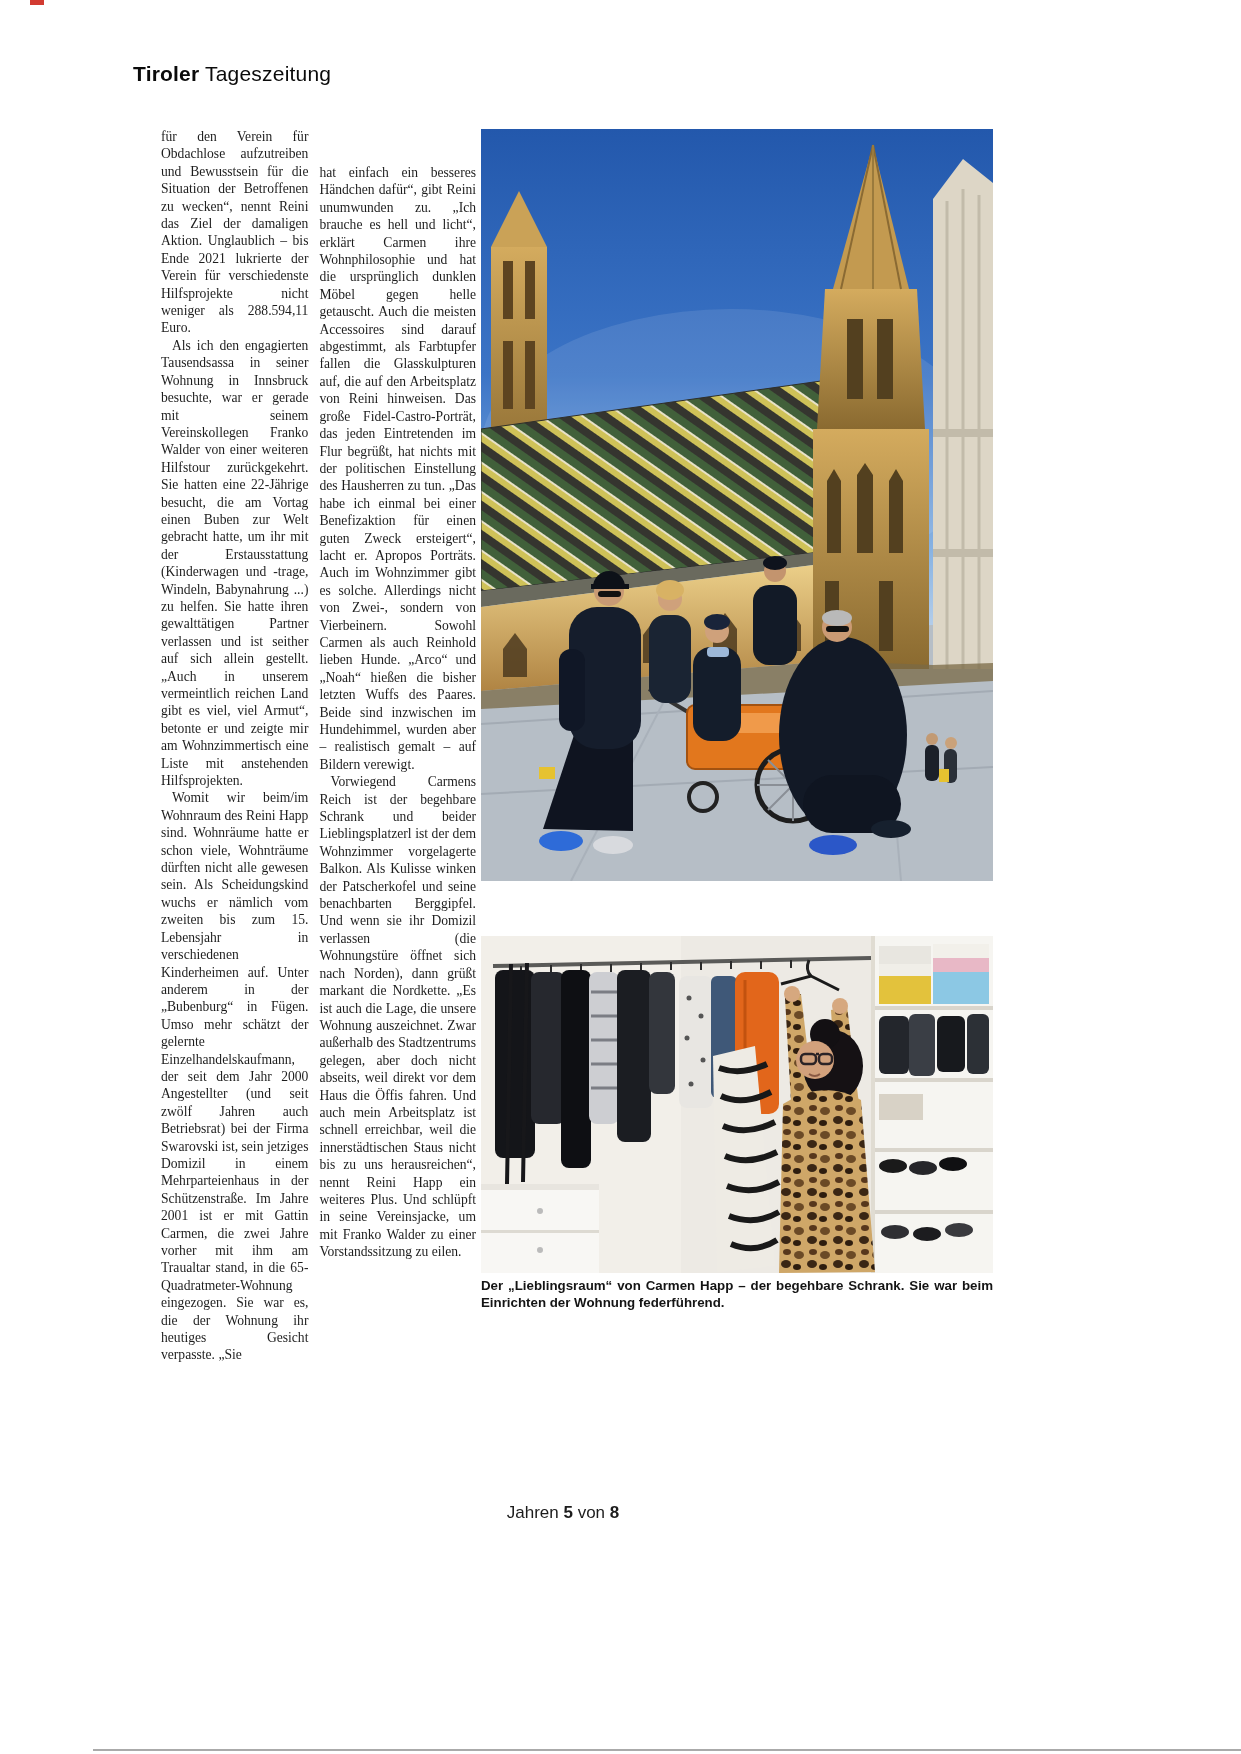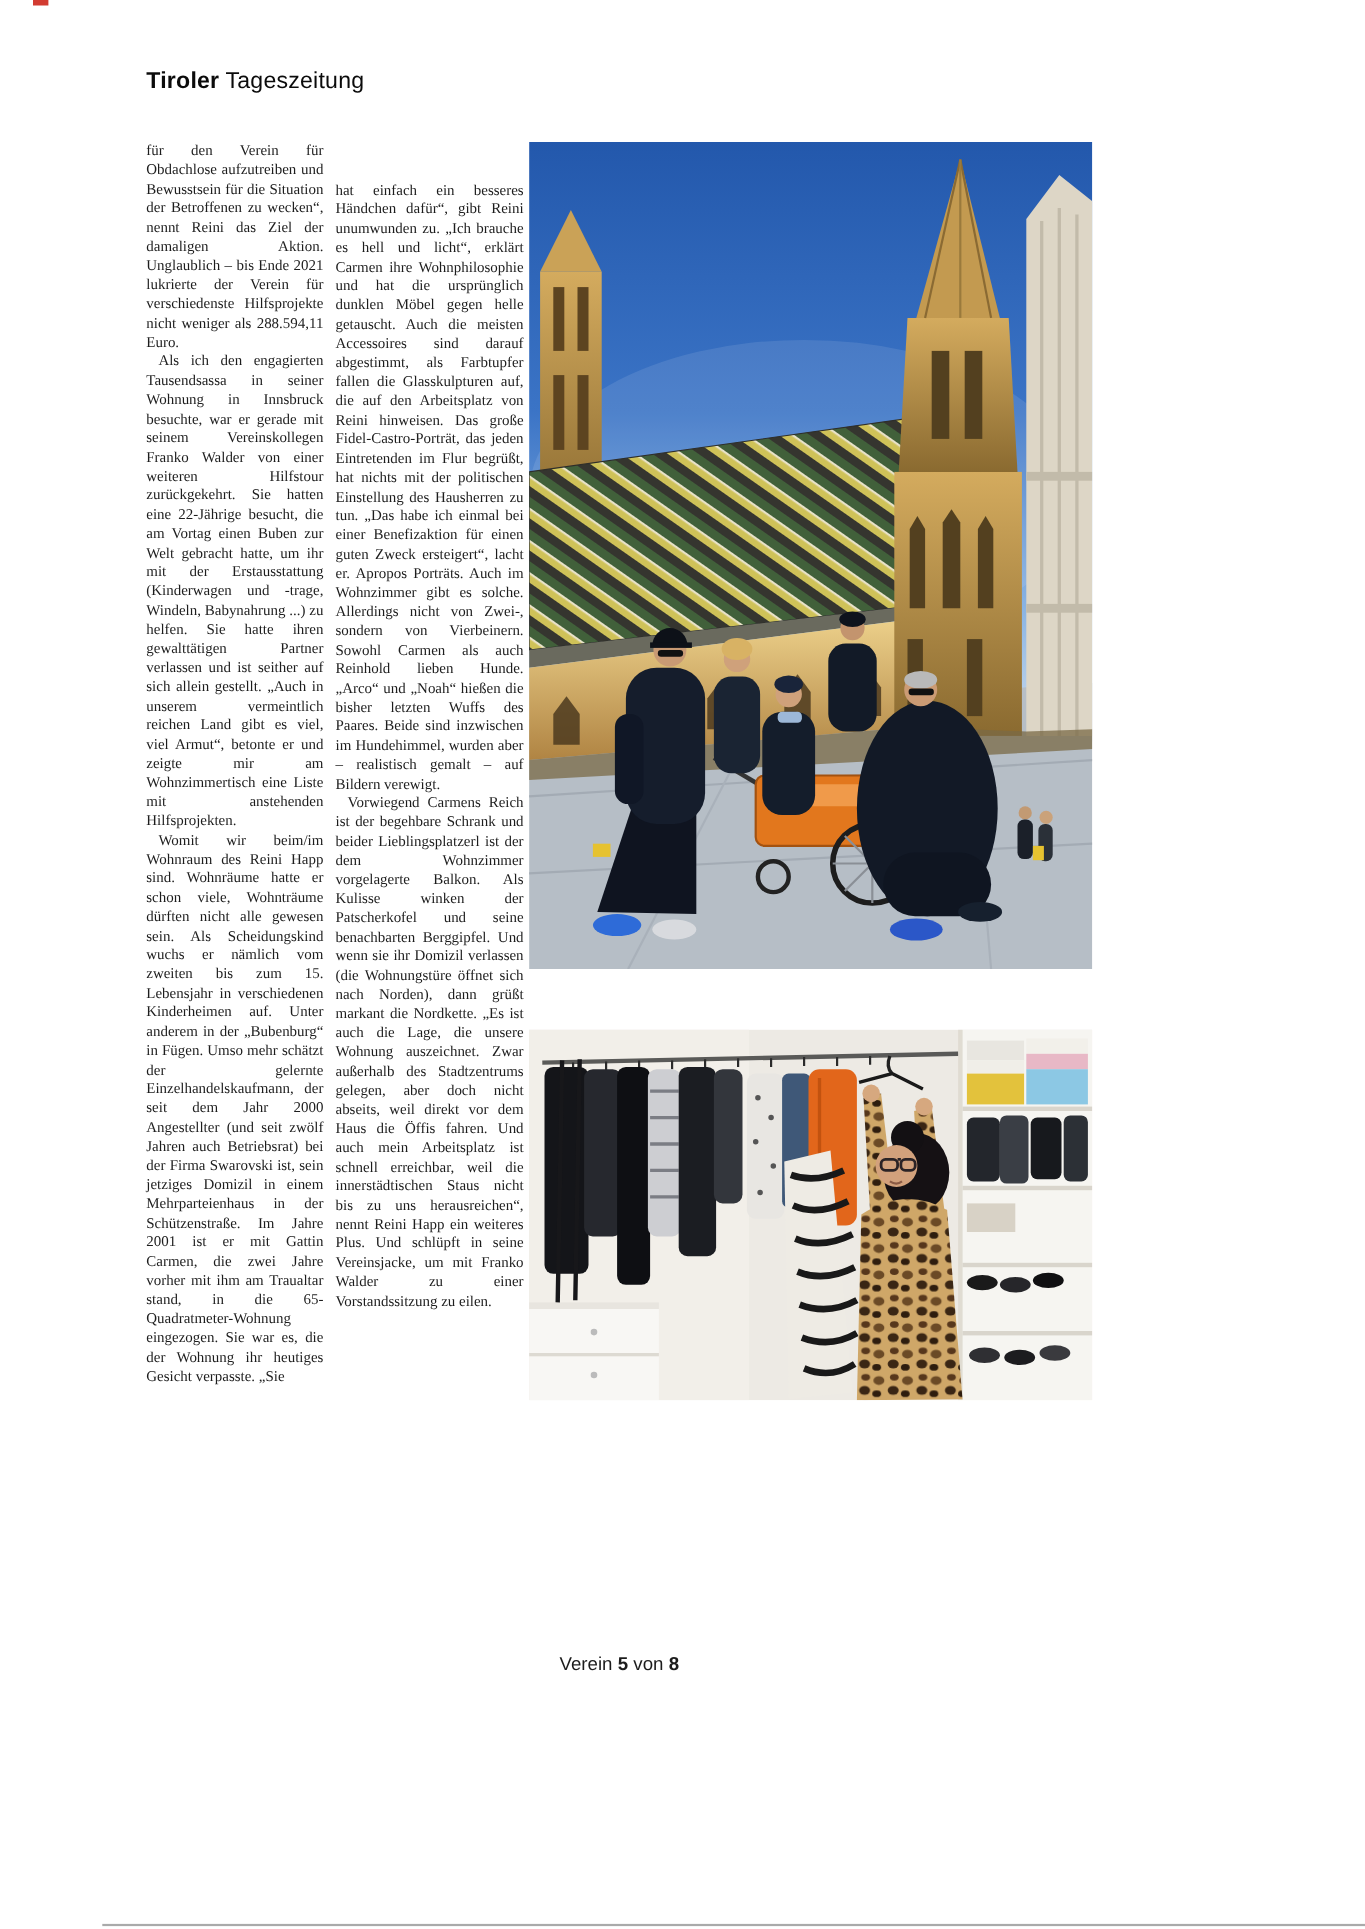--- a/index.html
+++ b/index.html
@@ -8,21 +8,21 @@
 
   .red-mark { position:absolute; left:30px; top:0; width:14px; height:5px; background:#d23b31; }
 
   .masthead { position:absolute; left:133px; top:62px; font-family:"Liberation Sans", sans-serif;
               font-size:21px; color:#0b0b0b; letter-spacing:0.2px; }
   .masthead .bold { font-weight:700; }
 
   .columns { position:absolute; left:133px; top:128px; width:343px; display:flex; gap:11px;
              color:#1d1d1d; }
   .col { text-align:justify; font-size:13.6px; line-height:17.4px; hyphens:auto; -webkit-hyphens:auto; }
-  .col-1 { width:161px; }
+  .col-1 { width:161px;margin-left:28px; }
   .col-2 { width:171px;margin-top:36px; }
   .col p { margin:0; }
   .col p.indent { text-indent:11px; }
 
   .photo-block { position:absolute; left:481px; width:512px; }
   .photo-block-1 { top:129px; }
   .photo-block-2 { top:936px; }
   .photo-frame { width:512px; display:block; }
   .photo-frame svg { display:block; }
   .caption { font-family:"Liberation Sans", sans-serif; font-weight:700; font-size:13.3px;
@@ -291,24 +291,25 @@
           <circle cx="334" cy="124" r="19" fill="#d2a17c"></circle>
           <rect x="320" y="118" width="15" height="10" rx="4" fill="none" stroke="#2b2326" stroke-width="2.5"></rect>
           <rect x="338" y="118" width="13" height="10" rx="4" fill="none" stroke="#2b2326" stroke-width="2.5"></rect>
           <path d="M335,118 h3" stroke="#2b2326" stroke-width="2.5"></path>
           <path d="M328,138 q6,4 11,0" stroke="#8a5a44" stroke-width="2" fill="none"></path>
 
           <path d="M302,168 q40,-26 78,-4 L394,336 L298,337 Z" fill="url(#leo)"></path>
         </g>
       </svg>
     </div>
+    <div class="caption">Der „Lieblingsraum“ von Carmen Happ – der begehbare Schrank. Sie war beim Einrichten der Wohnung federführend.</div>
   </div>
 
   <div class="footer">
-    <span>Verein</span>
+    <span>Jahren</span>
     <span class="bold">5</span>
     <span>von</span>
     <span class="bold">8</span>
   </div>
 
   <div class="scan-line"></div>
 
 </div>
 
 </body></html>

